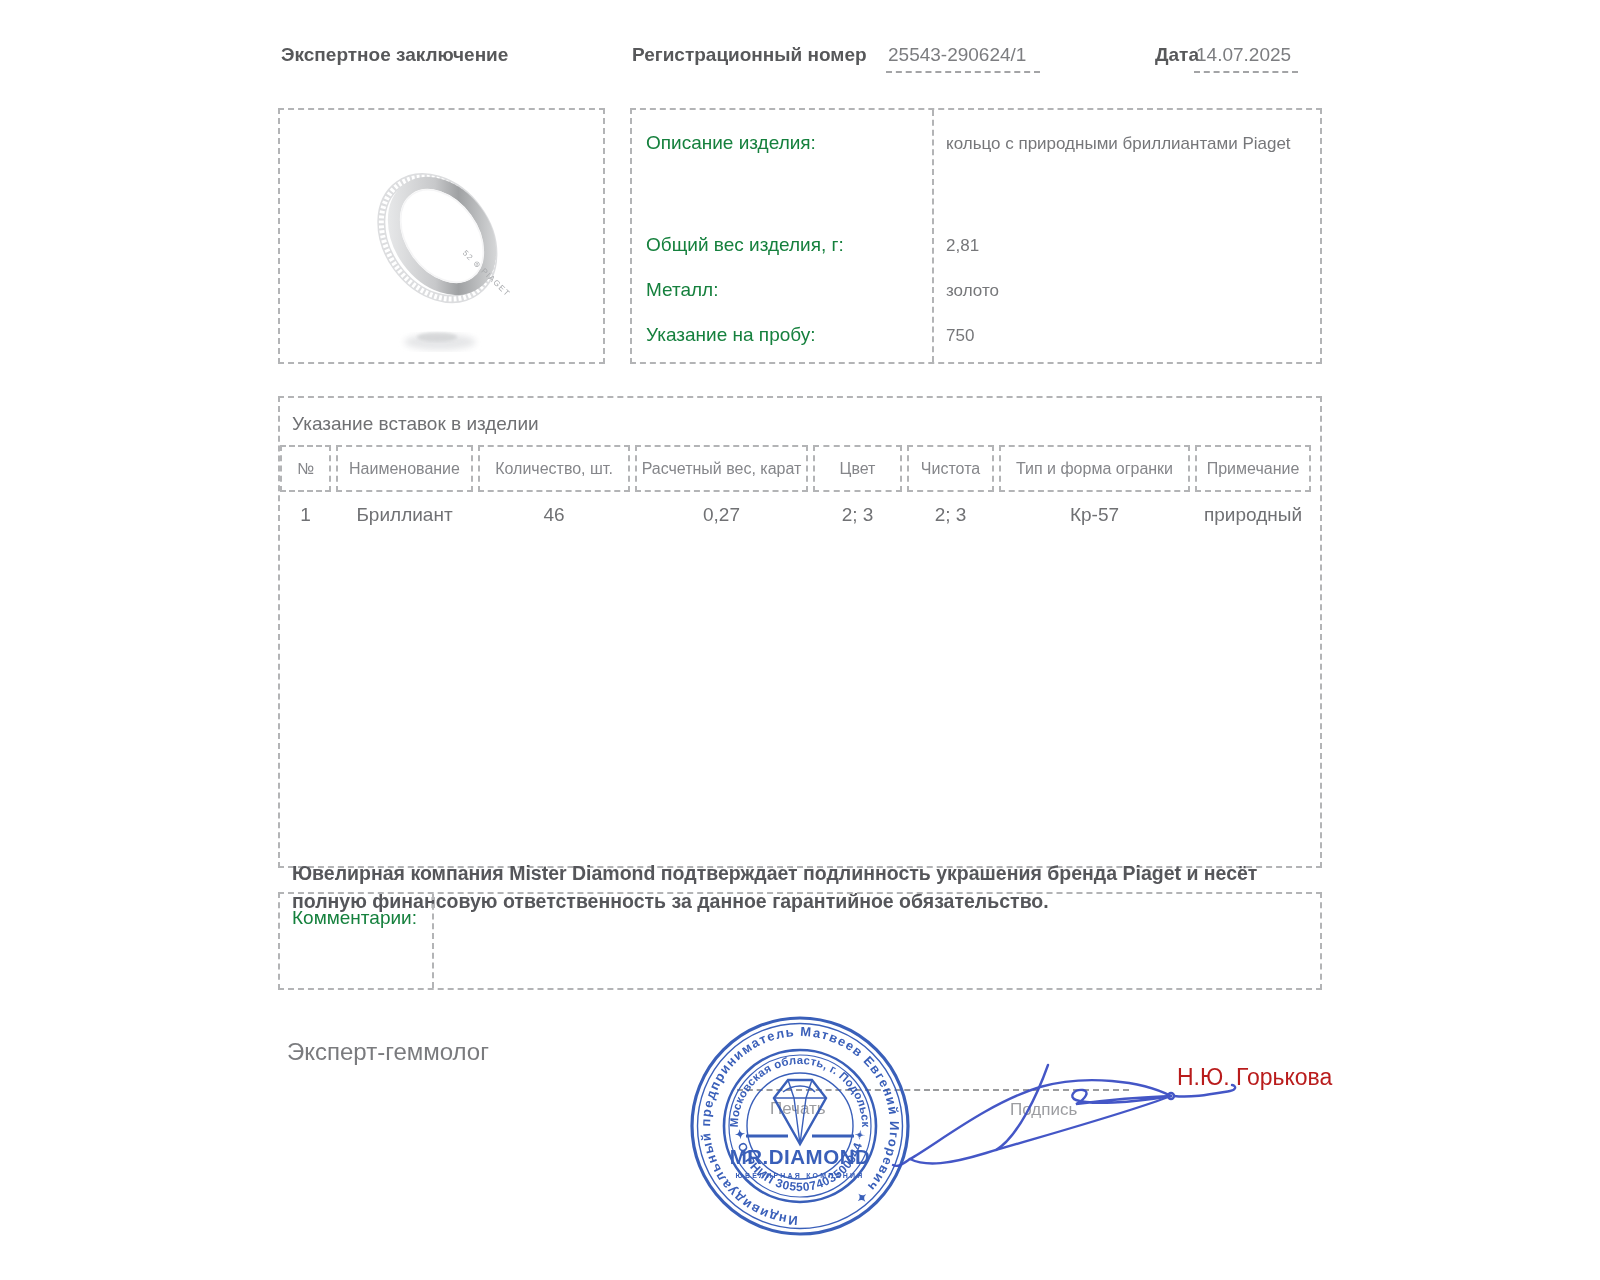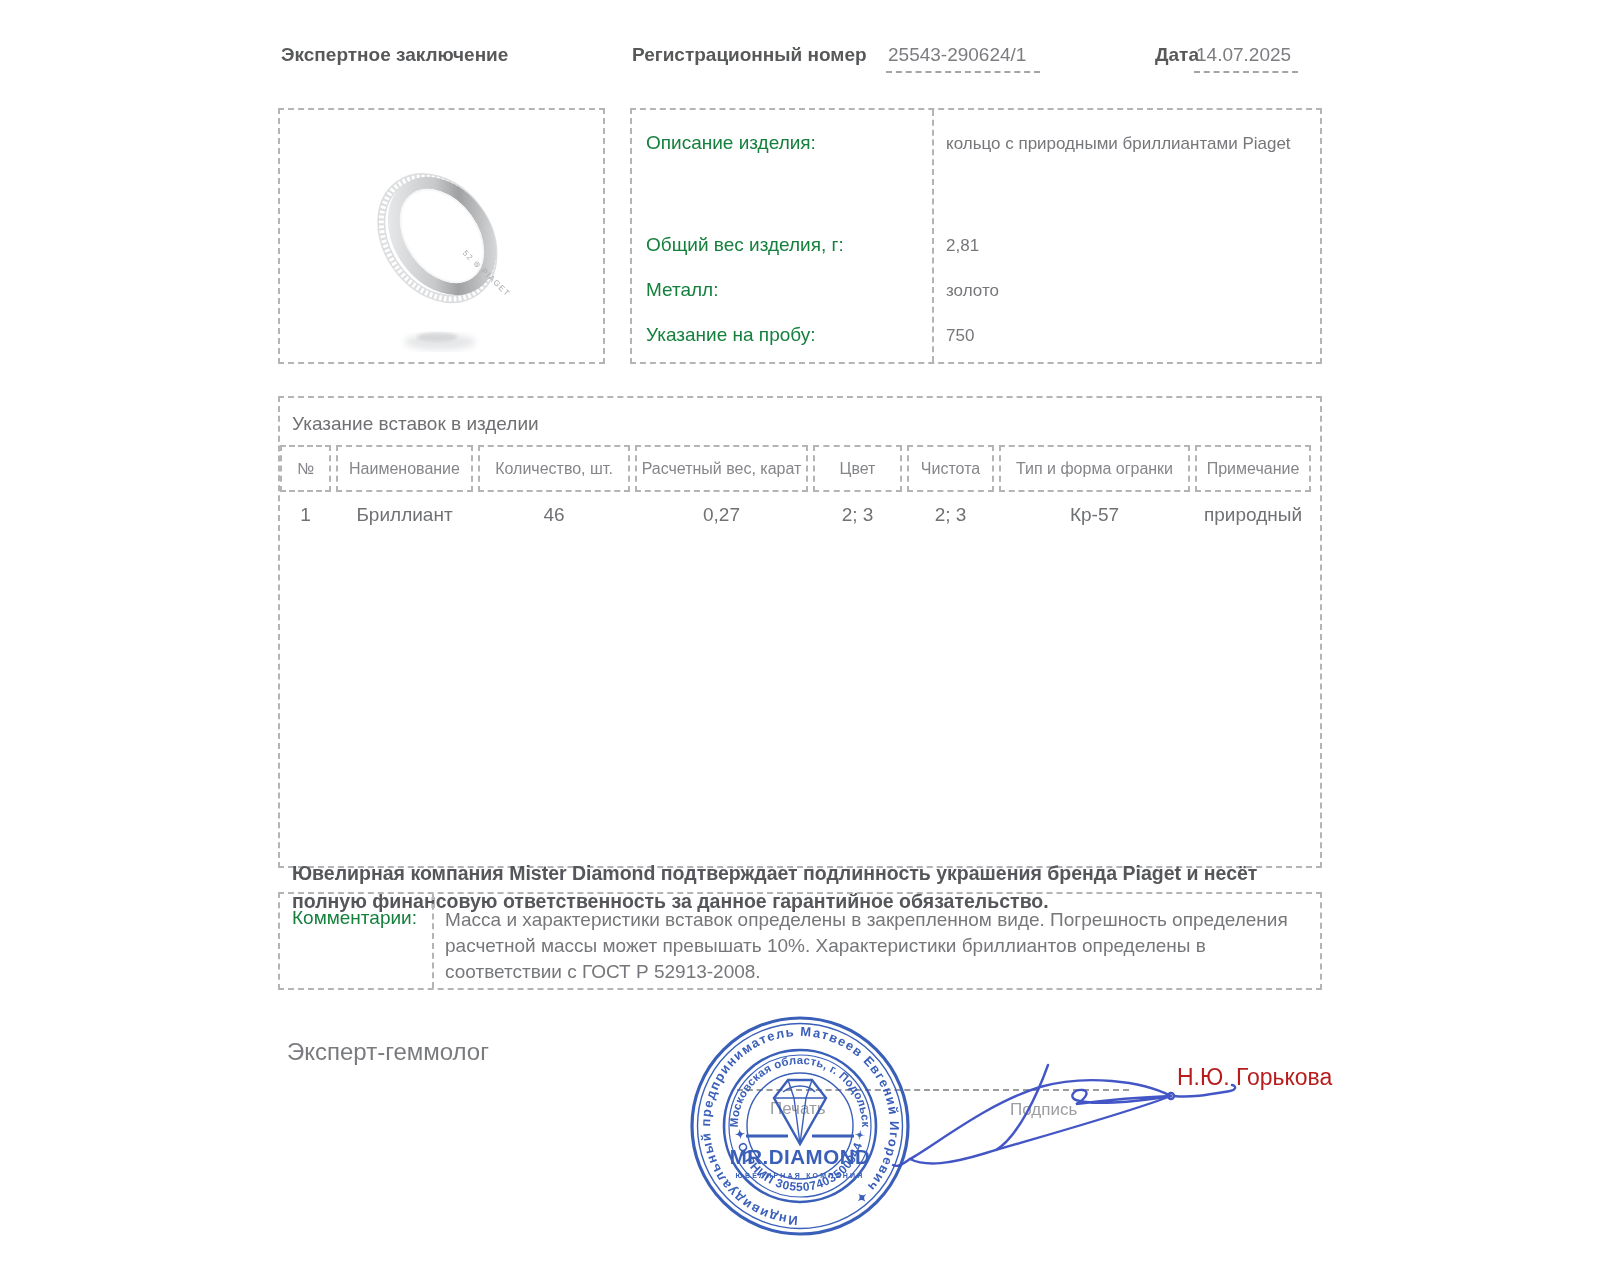--- a/index.html
+++ b/index.html
@@ -126,21 +126,20 @@
       <div class="data-cell" style="width:191px;">Кр-57</div>
       <div class="data-cell" style="width:116px;">природный</div>
     </div>
 
     <div class="abs guarantee" style="left:12px;top:417px;margin-top:44px;">Ювелирная компания Mister Diamond подтверждает подлинность украшения бренда Piaget и несёт полную финансовую ответственность за данное гарантийное обязательство.</div>
   </div>
 
   <div class="abs dash-box" style="left:278px;top:892px;width:1044px;height:98px;">
     <div class="v-divider" style="left:152px;"></div>
     <div class="abs desc-label" style="left:12px;top:13px;">Комментарии:</div>
-    <div class="abs comments-text" style="left:165px;top:13px;">Масса и характеристики вставок определены в закрепленном виде. Погрешность определения расчетной массы может превышать 10%. Характеристики бриллиантов определены в соответствии с ГОСТ Р 52913-2008.</div>
   </div>
 
   <div class="abs expert-title" style="left:287px;top:1038px;">Эксперт-геммолог</div>
 
   <div class="abs sign-line" style="left:737px;top:1089px;width:193px;"></div>
   <div class="abs sign-ph" style="left:770px;top:1099px;z-index:1;">Печать</div>
 
   <div class="abs sign-line" style="left:933px;top:1089px;width:196px;"></div>
   <div class="abs sign-ph" style="left:1010px;top:1100px;">Подпись</div>
 

